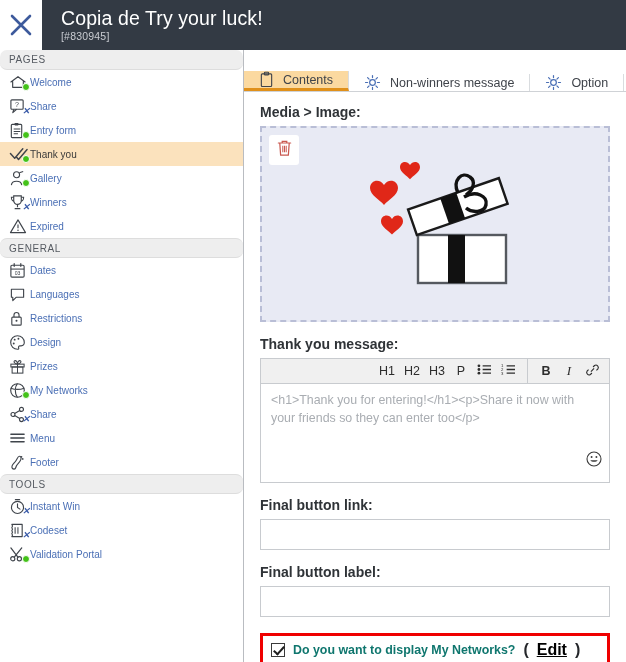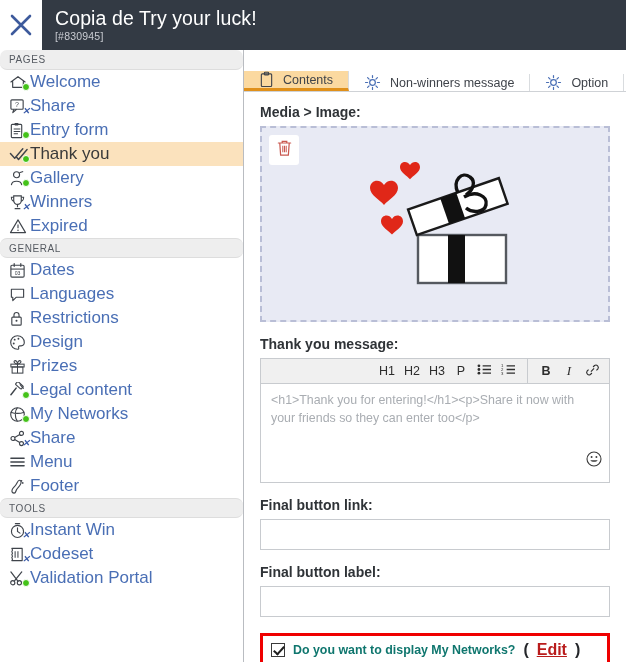--- a/index.html
+++ b/index.html
@@ -19,21 +19,21 @@
     display: flex; align-items: stretch;
   }
   .close-block {
     width: 42px; height: 50px; background: #ffffff;
     display: flex; align-items: center; justify-content: center;
     cursor: pointer; flex: 0 0 42px;
   }
   .close-block svg { display: block; }
   .title-wrap {
     display: flex; flex-direction: column; justify-content: center;
-    padding-left: 13px; color: #ffffff; line-height: 1.05;
+    padding-left: 19px; color: #ffffff; line-height: 1.05;
   }
   .title-main { font-size: 19.5px; font-weight: 400; color: #ffffff; letter-spacing: .1px; }
   .title-sub  { font-size: 10.5px; color: #c9ccd2; margin-top: 3px; letter-spacing: .2px; }
 
   
   .sidebar {
     position: absolute; top: 50px; left: 0;
     width: 244px; height: 612px;
     background: #ffffff;
     border-right: 1px solid #b9bcc1;
@@ -65,21 +65,21 @@
     position: absolute; right: 0px; bottom: 1px;
     width: 8px; height: 8px; border-radius: 50%;
     background: #44c219; border: 1px solid #ffffff;
   }
   .badge.x {
     background: transparent; border: none;
     width: 8px; height: 8px;
     color: #3b5ca8; font-size: 9px; font-weight: 700;
     line-height: 8px; text-align: center;
   }
-  .nav-label { font-size: 17px; color: #4a6fb5; white-space: nowrap; }
+  .nav-label { font-size: 10px; color: #4a6fb5; white-space: nowrap; }
   .nav-item.active .nav-label { color: #3a3a3a; }
 
   
   .main {
     position: absolute; top: 50px; left: 244px;
     width: 382px; height: 612px;
     background: #ffffff;
     overflow: hidden;
   }
   .tabbar {
@@ -167,21 +167,21 @@
     border: 1px solid #3a3a3a; background: #fff;
     position: relative; cursor: pointer;
   }
   .cbx::after {
     content: ""; position: absolute;
     left: 4px; top: 0px; width: 4px; height: 9px;
     border: solid #1f1f1f; border-width: 0 2px 2px 0;
     transform: rotate(42deg);
   }
   .cbx-label { font-size: 12.4px; font-weight: 700; color: #0f766e; white-space: nowrap; }
-  .edit-link { color: #b91c1c; text-decoration: underline; cursor: pointer; font-weight: 700; }
+  .edit-link { color: #000000; text-decoration: underline; cursor: pointer; font-weight: 700; }
   .paren { font-weight: 700; color: #24262a; }
 </style>
 </head>
 <body>
 
 <div class="app">
 
   <div class="topbar">
     <div class="close-block">
       <span>
@@ -331,31 +331,20 @@
         <svg width="17" height="17" viewBox="0 0 18 18">
             <rect x="2" y="6.5" width="14" height="3" stroke="#3f444b" stroke-width="1.1" fill="none"></rect>
             <rect x="3.3" y="9.5" width="11.4" height="6.5" stroke="#3f444b" stroke-width="1.1" fill="none"></rect>
             <path d="M9 6.5V16" stroke="#3f444b" stroke-width="1.1"></path>
             <path d="M9 6.5C9 4 7.5 2.3 6 2.9 4.7 3.4 5.3 6 9 6.5zM9 6.5C9 4 10.5 2.3 12 2.9c1.3.5.7 3.1-3 3.6z" stroke="#3f444b" stroke-width="1.1" fill="none"></path>
           </svg>
       </span>
       <span class="nav-label">Prizes</span>
     </div>
 
-    <div class="nav-item">
-      <span class="nav-ico">
-        <svg width="18" height="17" viewBox="0 0 19 18">
-            <rect x="7" y="1.5" width="8" height="4" rx="1" transform="rotate(42 11 3.5)" stroke="#3f444b" stroke-width="1.2" fill="none"></rect>
-            <path d="M7.5 6.5 L2 13.5" stroke="#3f444b" stroke-width="1.6" stroke-linecap="round"></path>
-            <path d="M11.5 2.5 L15.5 7" stroke="#3f444b" stroke-width="1.2"></path>
-          </svg>
-        <i class="badge"></i>
-      </span>
-      <span class="nav-label">Legal content</span>
-    </div>
 
     <div class="nav-item">
       <span class="nav-ico">
         <svg width="17" height="17" viewBox="0 0 18 18">
             <circle cx="9" cy="9" r="7.2" stroke="#3f444b" stroke-width="1.2" fill="none"></circle>
             <path d="M9 1.8c-3 3-3 11.4 0 14.4M2 6.5c4 1.5 10 1.5 14 0" stroke="#3f444b" stroke-width="1.1" fill="none"></path>
           </svg>
         <i class="badge"></i>
       </span>
       <span class="nav-label">My Networks</span>

